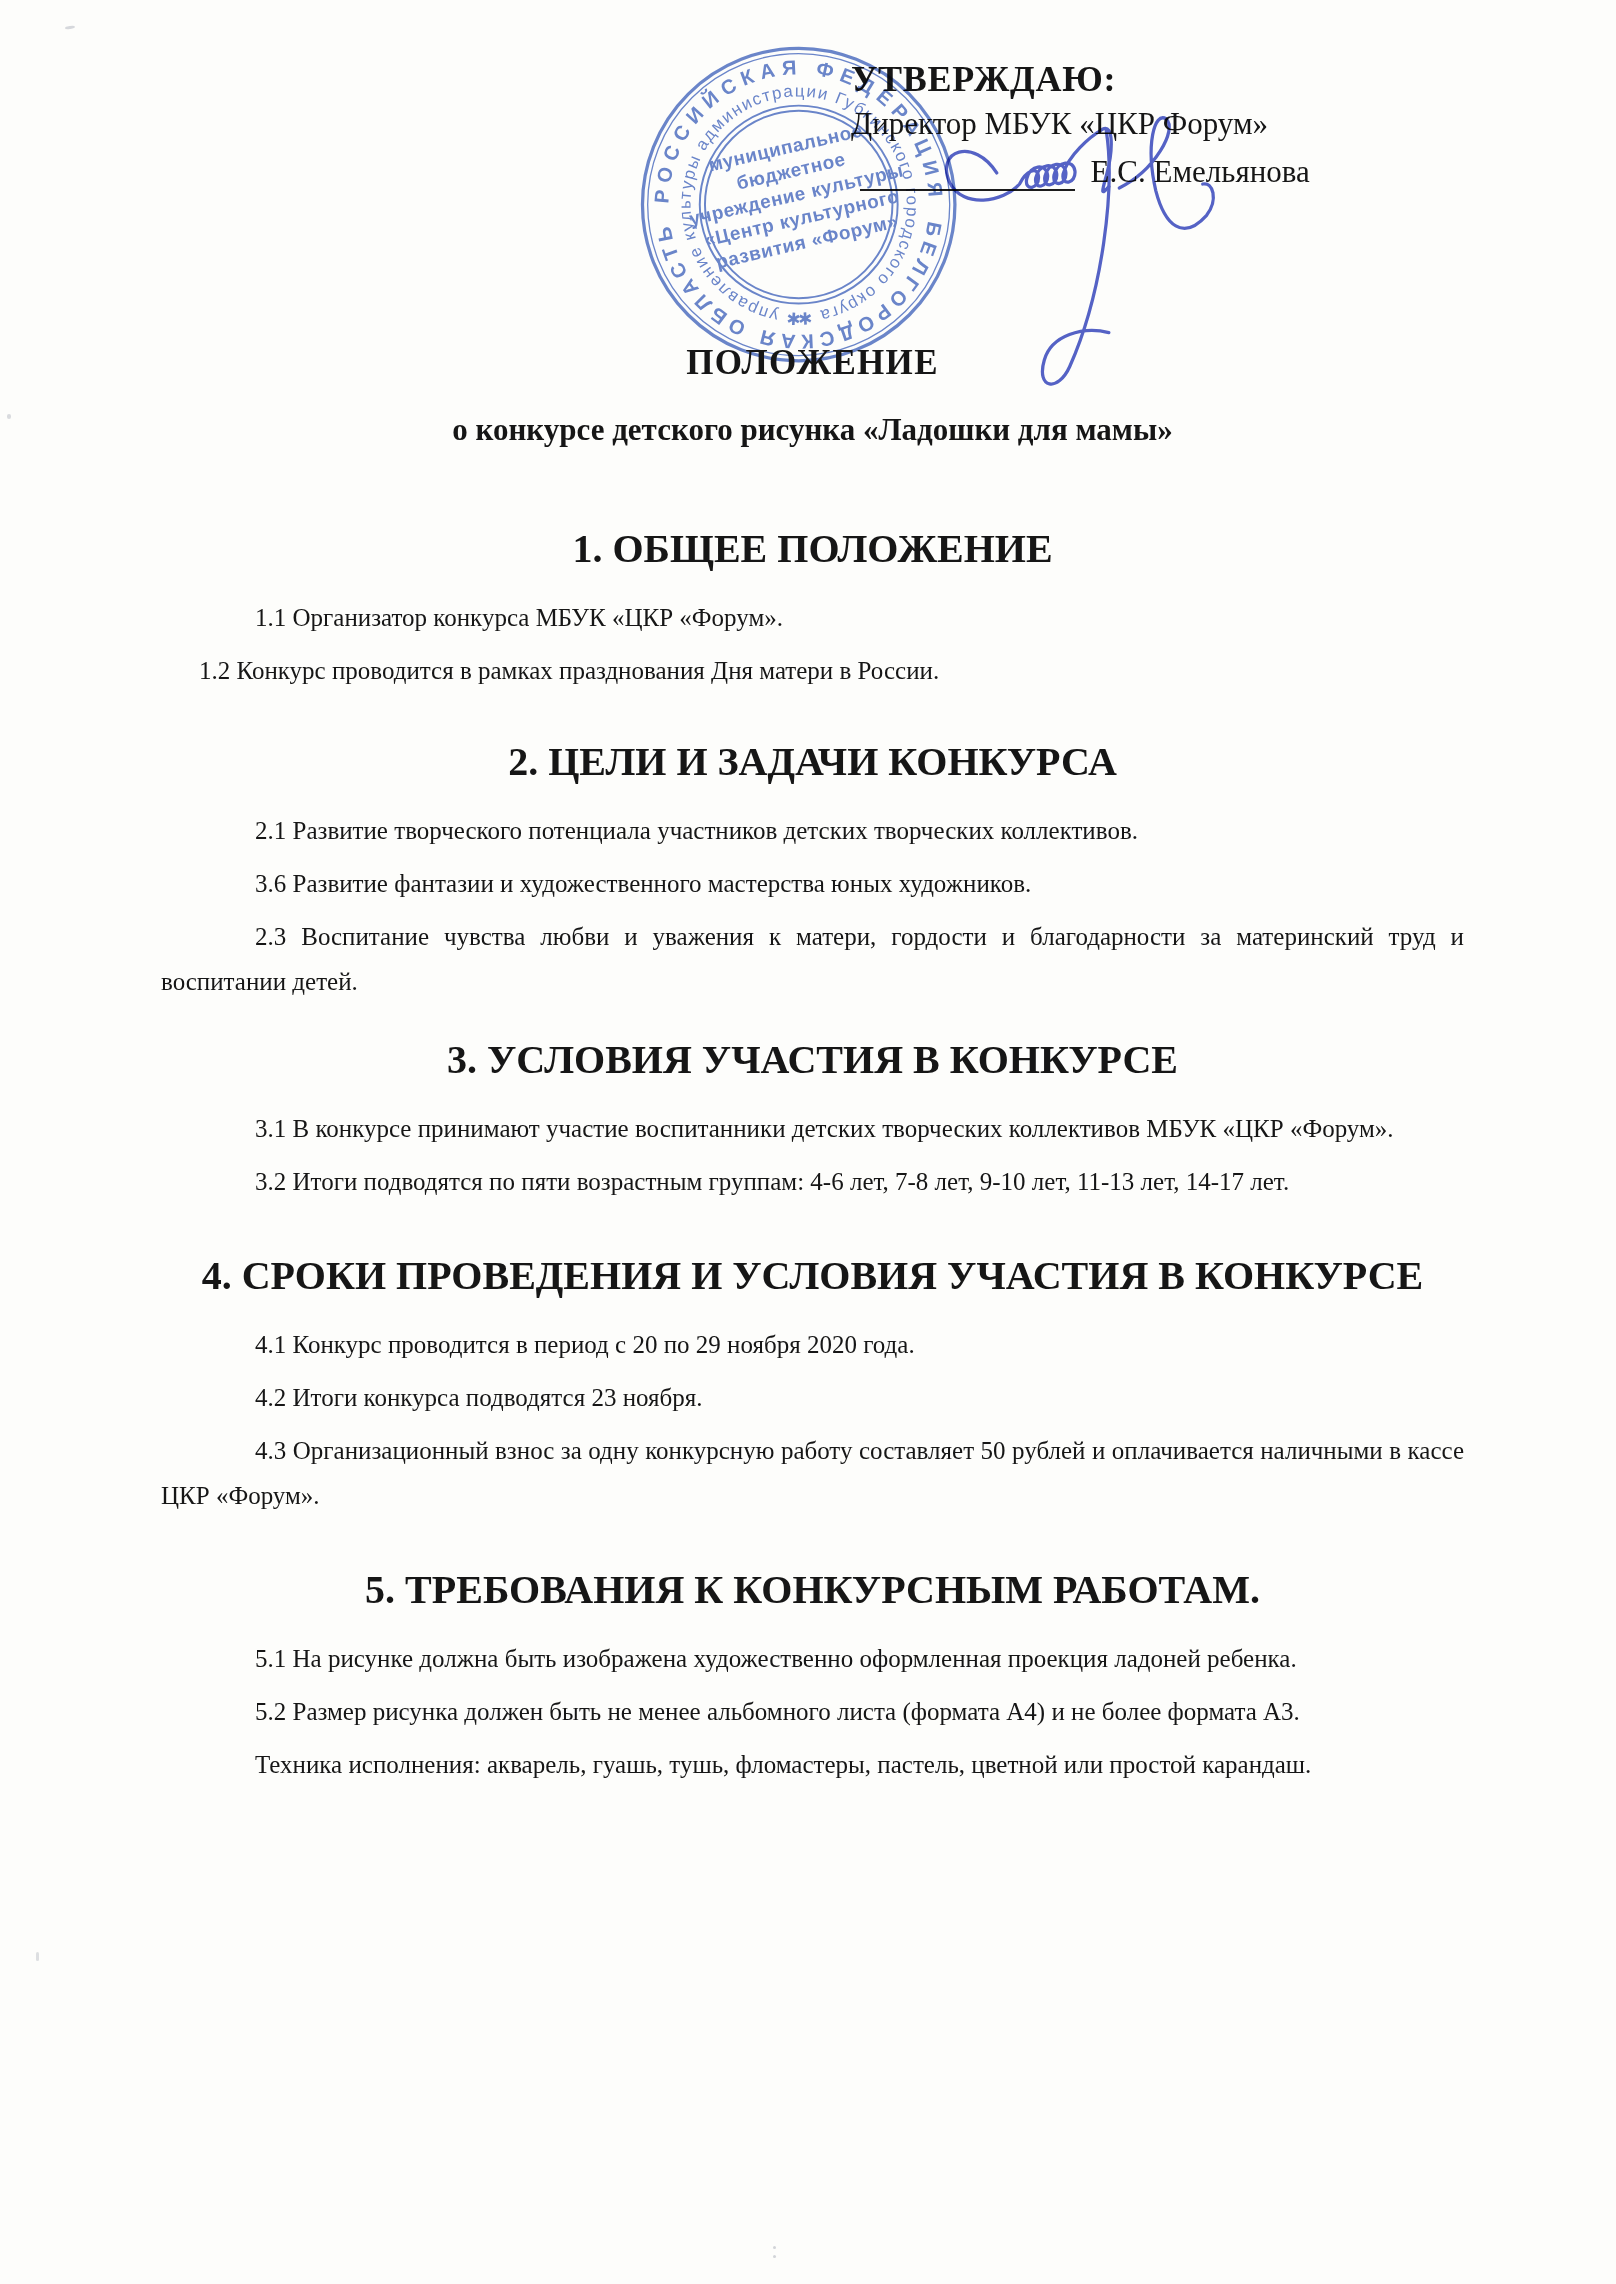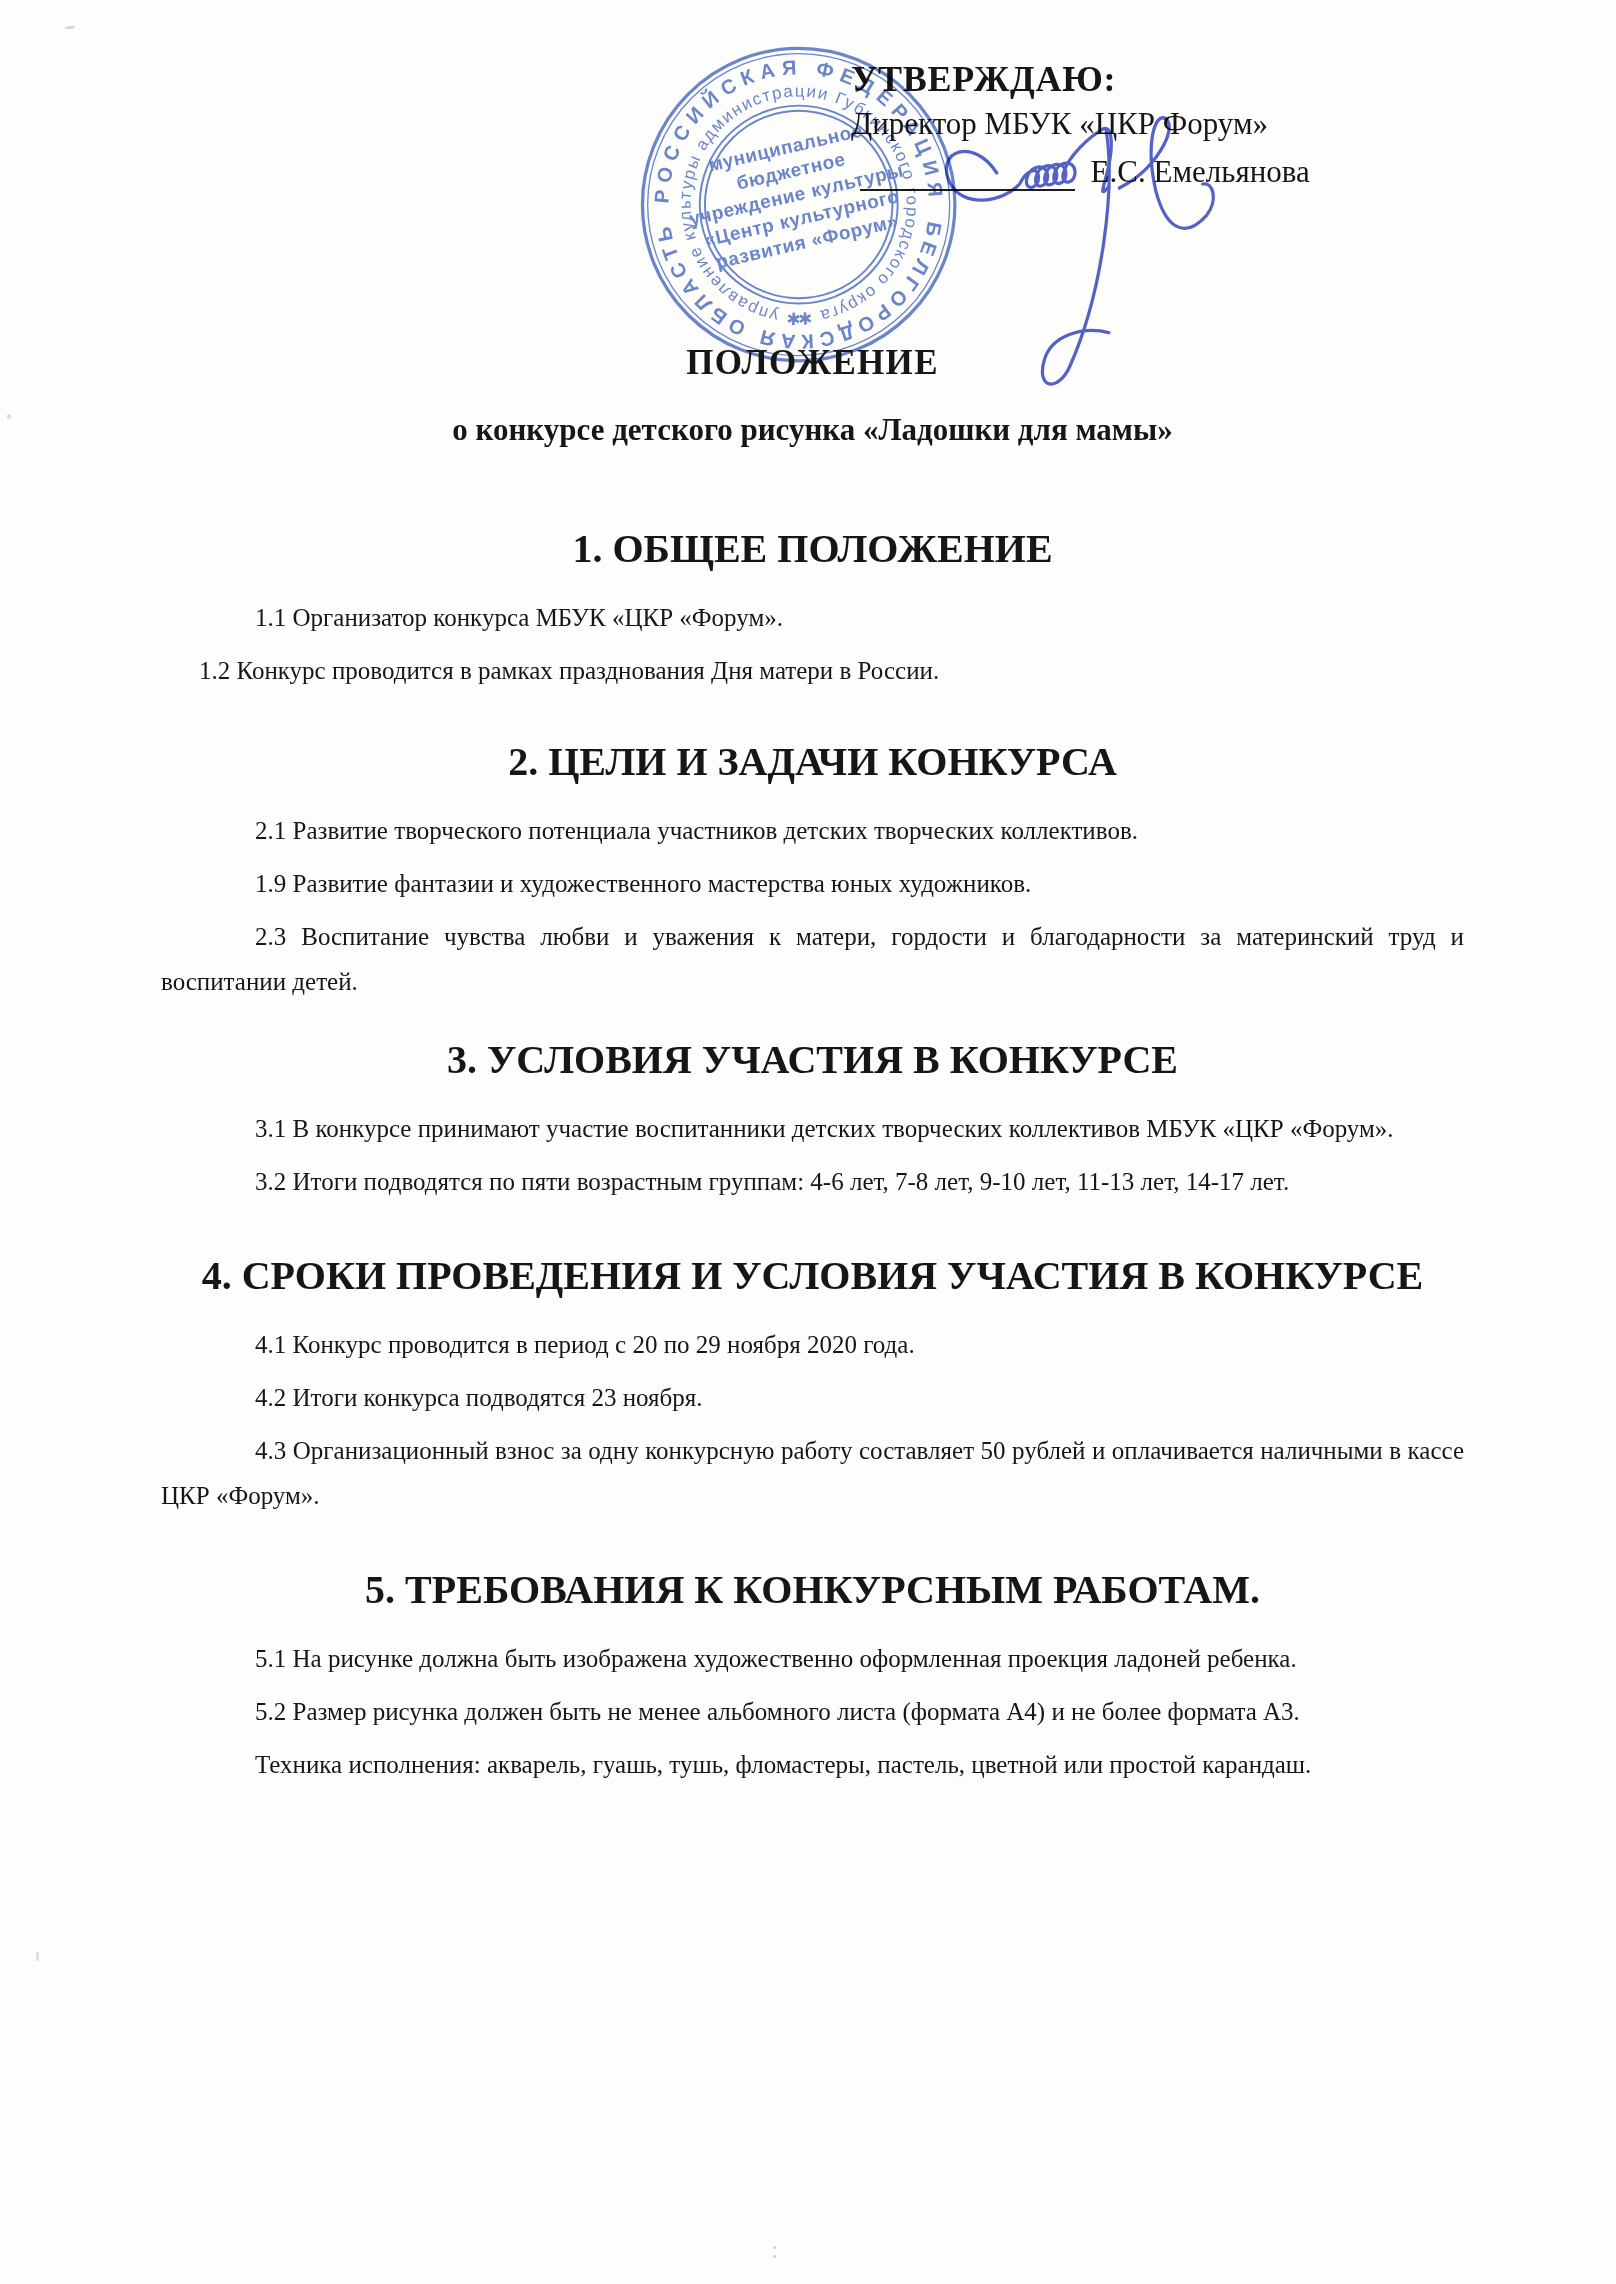--- a/index.html
+++ b/index.html
@@ -132,21 +132,21 @@
   <div class="content">
     <div class="doc-title">ПОЛОЖЕНИЕ</div>
     <div class="doc-subtitle">о конкурсе детского рисунка «Ладошки для мамы»</div>
 
     <div class="sec-heading mt-xl">1. ОБЩЕЕ ПОЛОЖЕНИЕ</div>
     <p class="para">1.1 Организатор конкурса МБУК «ЦКР «Форум».</p>
     <p class="para p-sm">1.2 Конкурс проводится в рамках празднования Дня  матери в России.</p>
 
     <div class="sec-heading mt-md">2. ЦЕЛИ И ЗАДАЧИ КОНКУРСА</div>
     <p class="para">2.1 Развитие творческого потенциала участников детских творческих коллективов.</p>
-    <p class="para">1.9 Развитие фантазии и художественного мастерства юных художников.</p>
+    <p class="para">3.6 Развитие фантазии и художественного мастерства юных художников.</p>
     <p class="para">2.3 Воспитание чувства любви и уважения к матери, гордости и благодарности за материнский труд  и  воспитании детей.</p>
 
     <div class="sec-heading mt-lg">3. УСЛОВИЯ УЧАСТИЯ В КОНКУРСЕ</div>
     <p class="para">3.1 В конкурсе принимают участие воспитанники детских творческих коллективов МБУК «ЦКР «Форум».</p>
     <p class="para">3.2 Итоги подводятся по пяти возрастным группам: 4-6 лет, 7-8 лет, 9-10 лет, 11-13 лет, 14-17 лет.</p>
 
     <div class="sec-heading">4. СРОКИ ПРОВЕДЕНИЯ И УСЛОВИЯ УЧАСТИЯ В КОНКУРСЕ</div>
     <p class="para">4.1 Конкурс проводится в период с 20 по 29 ноября 2020 года.</p>
     <p class="para">4.2 Итоги конкурса подводятся 23 ноября.</p>
     <p class="para">4.3 Организационный взнос за одну конкурсную работу составляет 50 рублей и оплачивается наличными в кассе ЦКР «Форум».</p>

